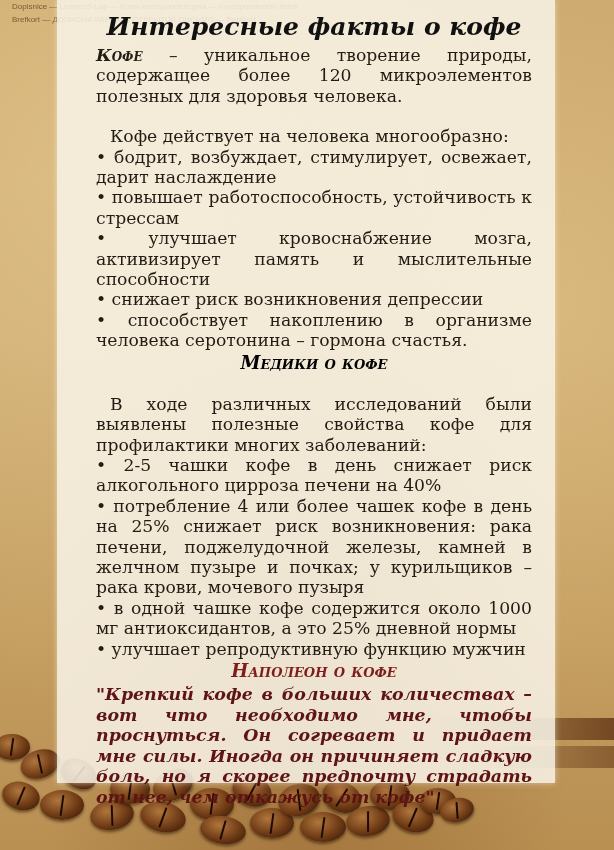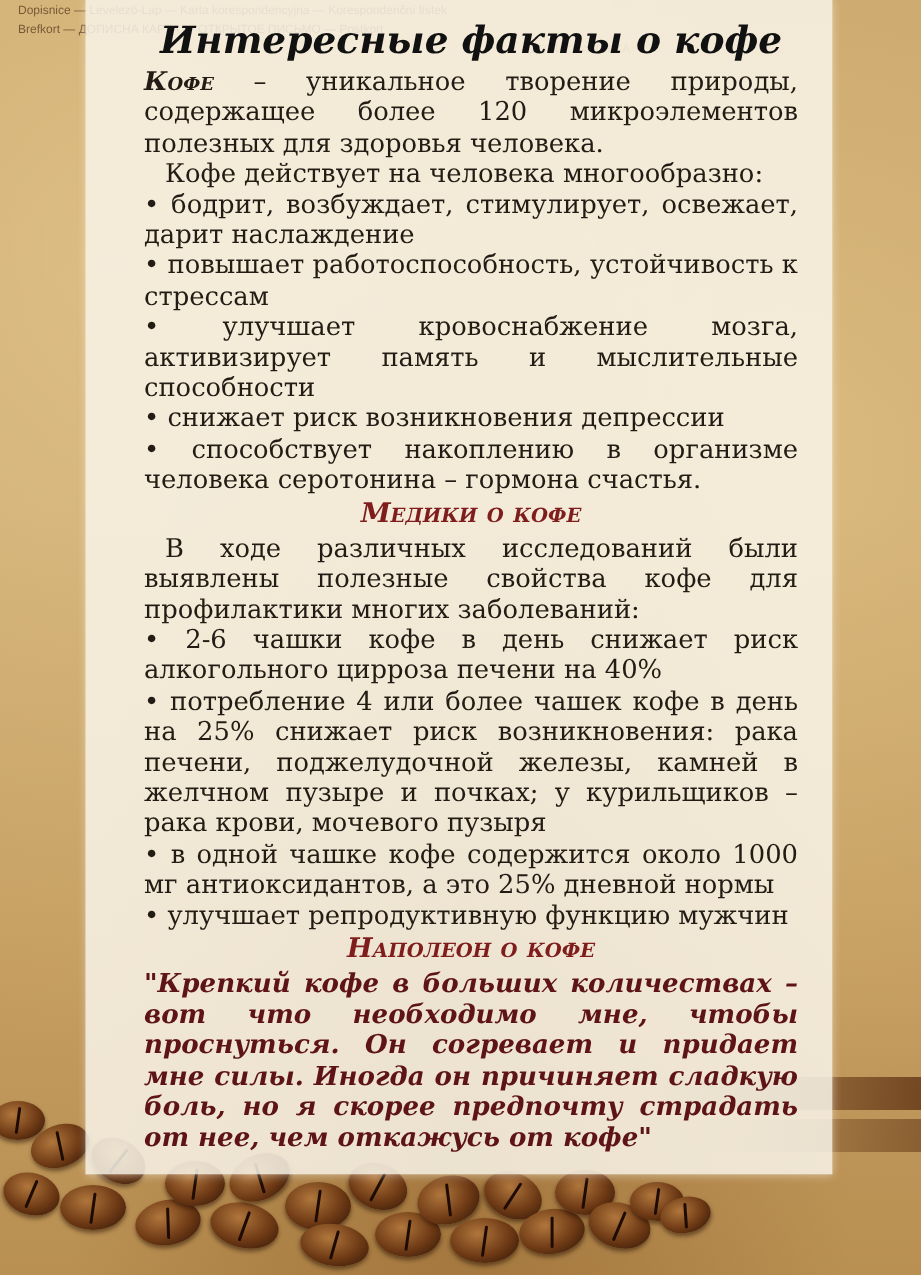--- a/index.html
+++ b/index.html
@@ -51,25 +51,25 @@
     }
     .content {
       position: absolute; left: 96px; top: 12px; width: 436px;
       color: #231c14; font-size: 17.2px; line-height: 20.4px;
     }
     .title {
       text-align: center; font-style: italic; font-weight: bold;
       font-size: 25px; line-height: 30px; color: #111; margin-bottom: 3px;
     }
     p { text-align: justify; }
-    .indent { text-indent: 14px; }
+    .indent { text-indent: 14px; margin-top: 20px; }
     .lead-word { font-style: italic; font-weight: bold; font-variant: small-caps; }
     .section-heading {
       text-align: center; font-style: italic; font-weight: bold; font-variant: small-caps;
-      font-size: 18px; line-height: 22px; color: #7f1d1d; margin: 1px 0 2px;
+      font-size: 18px; line-height: 22px; color: #000000; margin: 1px 0 2px;
     }
     .section-heading.maroon { color: #7f1d1d; }
     .quote {
       font-style: italic; font-weight: bold; color: #5e1414;
       text-align: justify; font-size: 17.4px; line-height: 20.6px;
     }
     .bullet::before { content: "• "; }
   </style>
 </head>
 <body>
@@ -117,20 +117,20 @@
 
   <p class="indent">Кофе действует на человека многообразно:</p>
   <p class="bullet">бодрит, возбуждает, стимулирует, освежает, дарит наслаждение</p>
   <p class="bullet">повышает работоспособность, устойчивость к стрессам</p>
   <p class="bullet">улучшает кровоснабжение мозга, активизирует память и мыслительные способности</p>
   <p class="bullet">снижает риск возникновения депрессии</p>
   <p class="bullet">способствует накоплению в организме человека серотонина – гормона счастья.</p>
 
   <h2 class="section-heading">Медики о кофе</h2>
   <p class="indent">В ходе различных исследований были выявлены полезные свойства кофе для профилактики многих заболеваний:</p>
-  <p class="bullet">2-6 чашки кофе в день снижает риск алкогольного цирроза печени на 40%</p>
+  <p class="bullet">2-5 чашки кофе в день снижает риск алкогольного цирроза печени на 40%</p>
   <p class="bullet">потребление 4 или более чашек кофе в день на 25% снижает риск возникновения: рака печени, поджелудочной железы, камней в желчном пузыре и почках; у курильщиков – рака крови, мочевого пузыря</p>
   <p class="bullet">в одной чашке кофе содержится около 1000 мг антиоксидантов, а это 25% дневной нормы</p>
   <p class="bullet">улучшает репродуктивную функцию мужчин</p>
 
   <h2 class="section-heading maroon">Наполеон о кофе</h2>
   <p class="quote">"Крепкий кофе в больших количествах – вот что необходимо мне, чтобы проснуться. Он согревает и придает мне силы. Иногда он причиняет сладкую боль, но я скорее предпочту страдать от нее, чем откажусь от кофе"</p>
 </div>
 
 </body></html>

